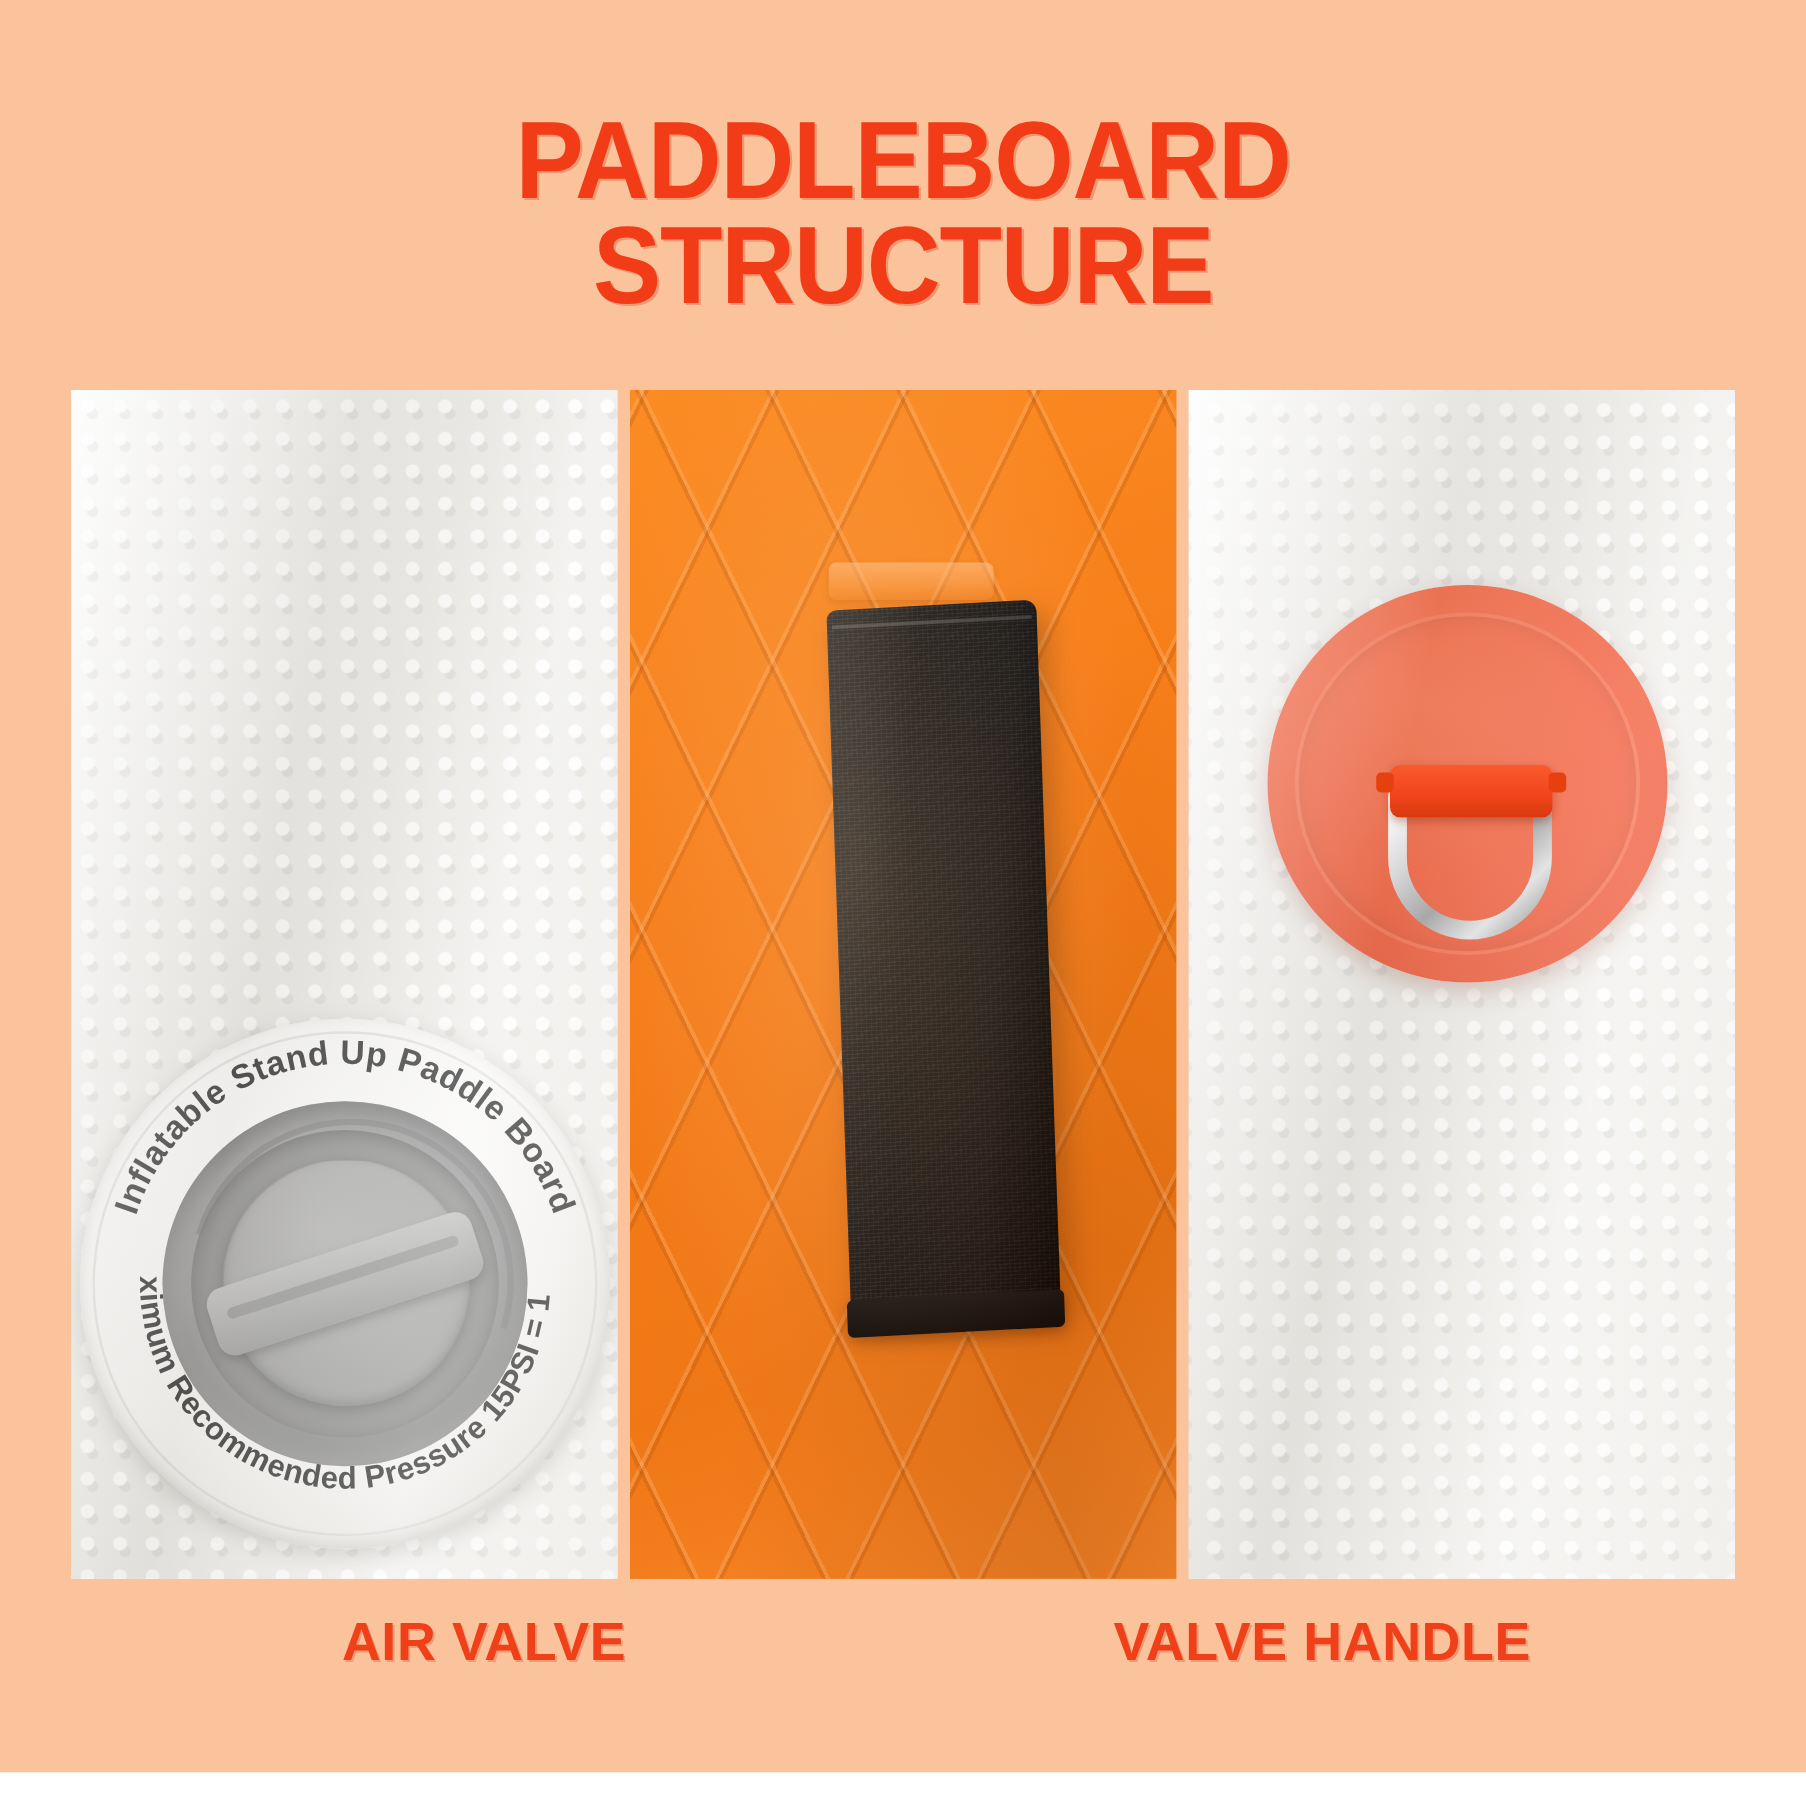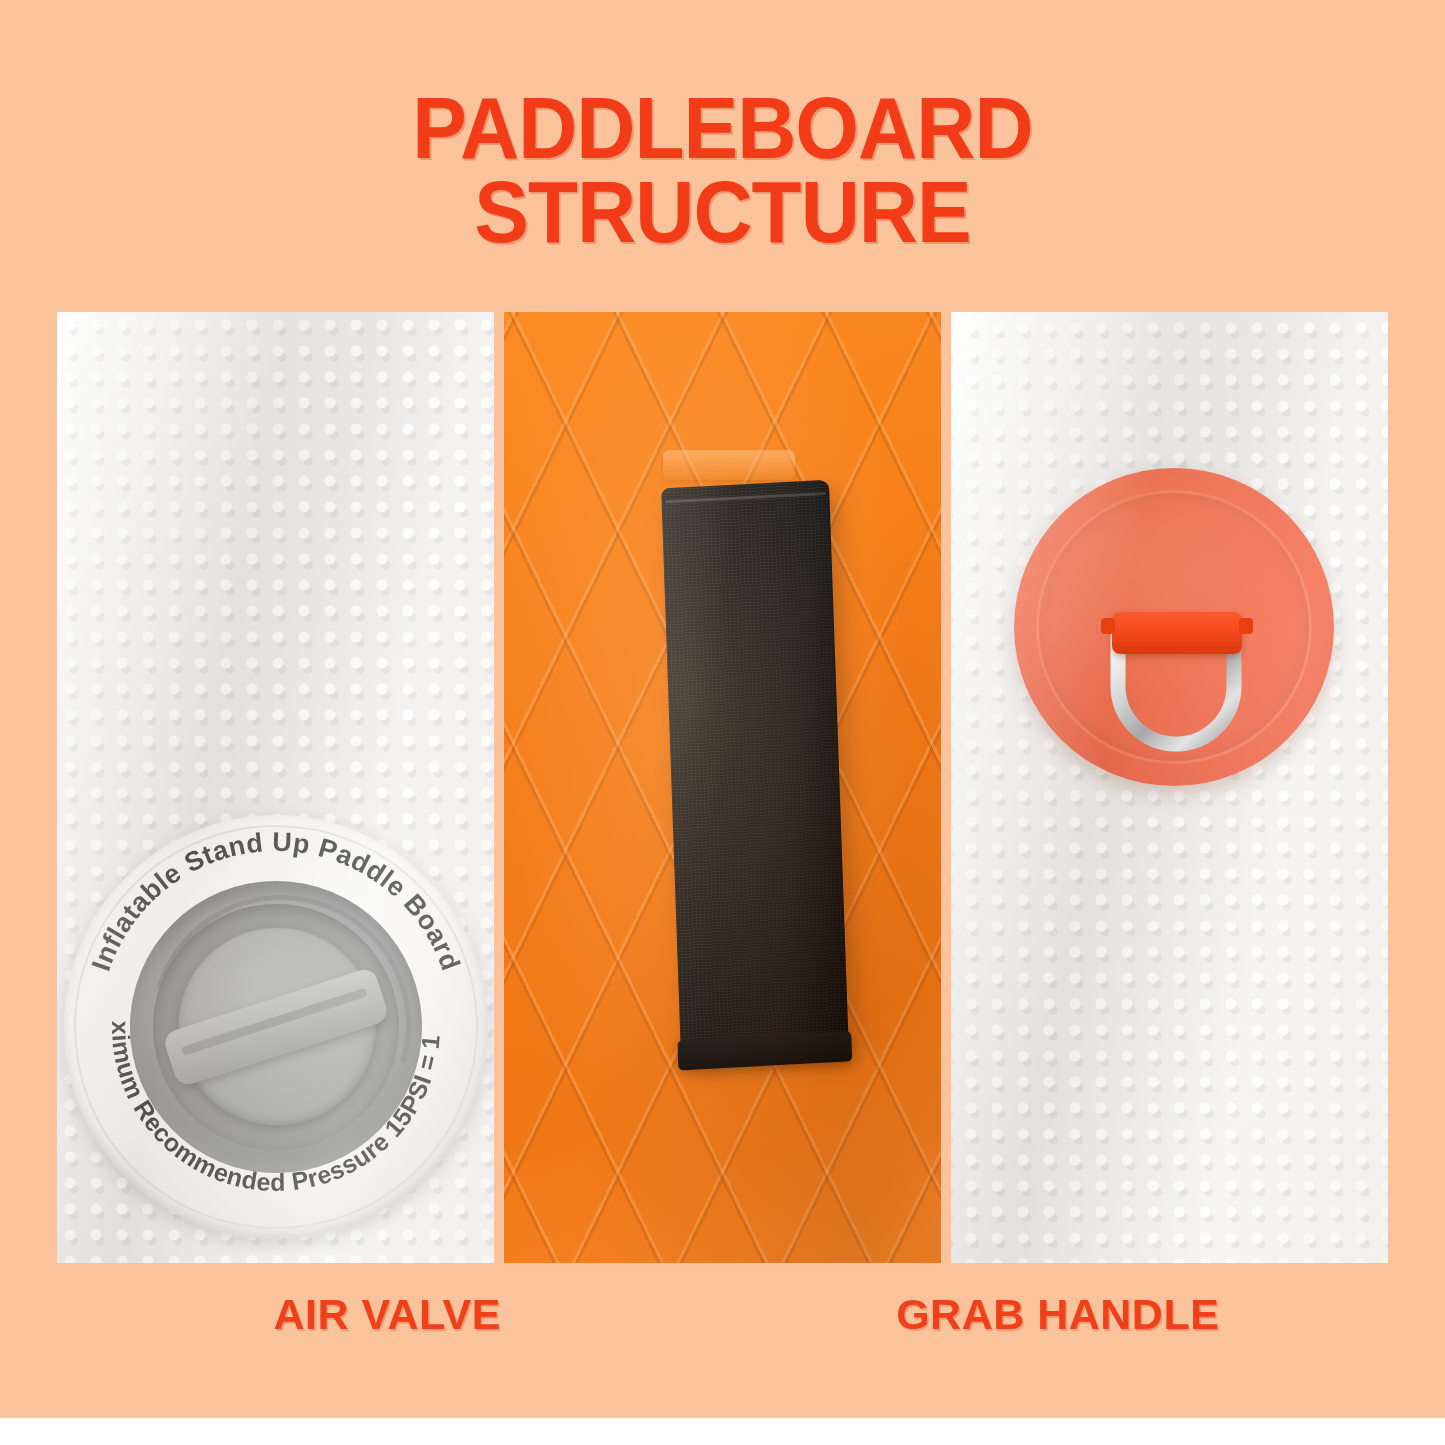--- a/index.html
+++ b/index.html
@@ -418,16 +418,16 @@
           </svg>
         </div>
         <div class="dring-tab"></div>
       </div>
     </div>
 
   </div>
 
   <div class="captions">
     <div class="caption">AIR VALVE</div>
-    <div class="caption">GRAB HANDLE</div>
+    <div class="caption">VALVE HANDLE</div>
   </div>
 
 </div>
 
 </body></html>

